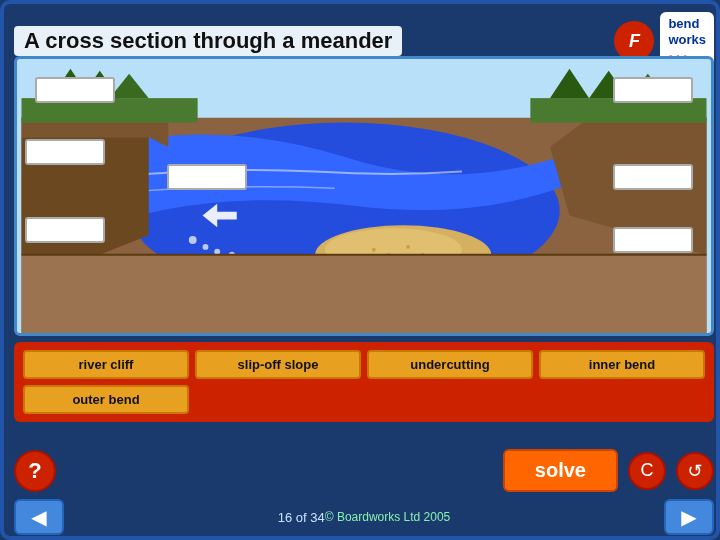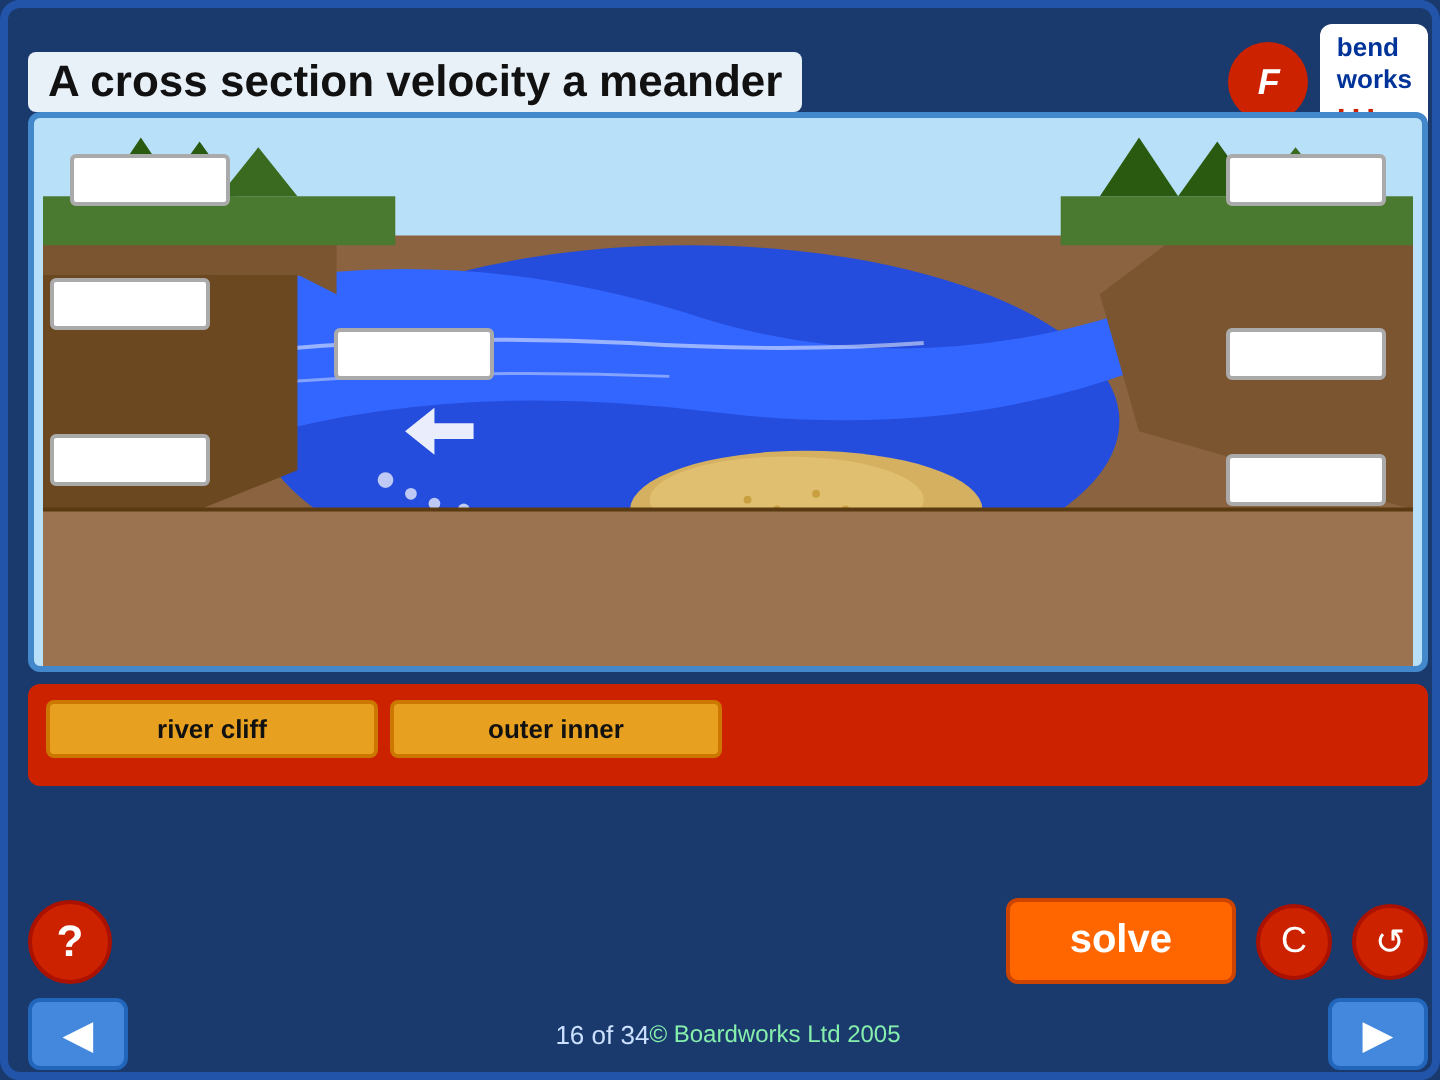--- a/index.html
+++ b/index.html
@@ -213,21 +213,21 @@
       color: #86efac;
       font-size: 12px;
     }
   </style>
 </head>
 <body>
 
 <div class="outer-frame">
 
   <div class="header">
-    <div class="title">A cross section velocity a meander</div>
+    <div class="title">A cross section through a meander</div>
     <div class="logo-area">
       <div class="flash-logo">
         <span>F</span>
       </div>
       <div class="boardworks-logo">
         <div>bend</div>
         <div>works</div>
         <div class="dots">···</div>
       </div>
     </div>
@@ -293,22 +293,25 @@
     <div class="diag-label dlabel-ml">&nbsp;</div>
     <div class="diag-label dlabel-mc">&nbsp;</div>
     <div class="diag-label dlabel-mr">&nbsp;</div>
     <div class="diag-label dlabel-bl">&nbsp;</div>
     <div class="diag-label dlabel-br">&nbsp;</div>
   </div>
 
   <div class="labels-panel">
 
     <div class="label-btn">river cliff</div>
-
-    <div class="label-btn">outer inner</div>
+    <div class="label-btn">slip-off slope</div>
+    <div class="label-btn">undercutting</div>
+
+    <div class="label-btn">inner bend</div>
+    <div class="label-btn">outer bend</div>
     <div class="label-btn" style="visibility:hidden;"></div>
   </div>
 
   <div class="controls-bar">
     <div class="question-btn">
       <span>?</span>
     </div>
 
     <div style="display:flex; align-items:center; gap:10px;">
       <div class="solve-btn">

